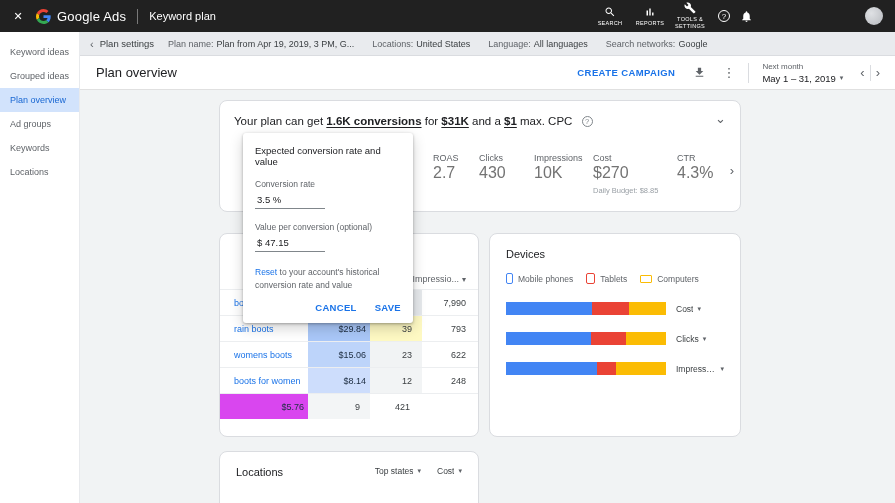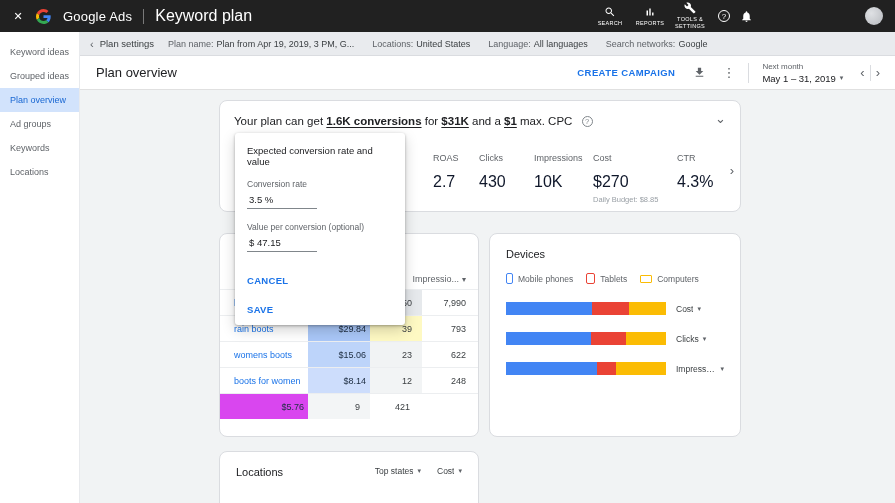--- a/index.html
+++ b/index.html
@@ -4,25 +4,25 @@
 <style>
   * { margin:0; padding:0; box-sizing:border-box; }
   html,body { width:895px; height:503px; overflow:hidden; background:#fff;
     font-family:"Liberation Sans","DejaVu Sans",sans-serif; color:#202124; }
   body { position:relative; }
 
   
   .topbar { position:absolute; top:0; left:0; right:0; height:32px; background:#212121;
     display:flex; align-items:center; color:#fff; z-index:60; padding-right:12px; }
   .tb-close { width:36px; text-align:center; font-size:11px; cursor:pointer; flex-shrink:0; }
-  .tb-logo { display:flex; align-items:center; gap:12px; cursor:pointer; }
+  .tb-logo { display:flex; align-items:center; gap:6px; cursor:pointer; }
   .tb-logo svg { width:15px; height:15px; display:block; }
   .tb-brand { font-size:13px; letter-spacing:.2px; }
   .tb-divider { width:1px; height:15px; background:rgba(255,255,255,.4); margin:0 11px; }
-  .tb-apptitle { font-size:16px; }
+  .tb-apptitle { font-size:11px; }
   .tb-right { margin-left:auto; display:flex; align-items:center; }
   .tb-nav { width:40px; display:flex; flex-direction:column; align-items:center; gap:2px; cursor:pointer; }
   .tb-nav svg { width:12px; height:12px; fill:#fff; }
   .tb-nav-label { font-size:5.5px; letter-spacing:.3px; line-height:1.25; text-align:center; max-width:34px; }
   .tb-help { width:12px; height:12px; border:1px solid #fff; border-radius:50%; font-size:8px;
     display:flex; align-items:center; justify-content:center; margin:0 10px 0 8px; cursor:pointer; }
   .tb-bell { cursor:pointer; }
   .tb-bell svg { width:13px; height:13px; fill:#fff; display:block; }
   .tb-avatar { width:18px; height:18px; border-radius:50%; margin-left:112px; cursor:pointer;
     background:radial-gradient(circle at 35% 35%, #dfe1e4, #b6b9be); }
@@ -72,36 +72,36 @@
   .hl-strong { font-weight:700; text-decoration:underline; text-underline-offset:2px; }
   .hl-help { display:inline-flex; width:11px; height:11px; border:1px solid #80868b; border-radius:50%;
     color:#80868b; font-size:7.5px; align-items:center; justify-content:center; margin-left:6px;
     vertical-align:1px; cursor:pointer; }
   .sum-collapse { position:absolute; top:10px; right:14px; font-size:13px; color:#5f6368; cursor:pointer; }
   .sum-metrics { display:flex; margin:26px 0 0 213px; }
   .metric { flex-shrink:0; }
   .metric:nth-child(1){ width:46px; } .metric:nth-child(2){ width:55px; }
   .metric:nth-child(3){ width:59px; } .metric:nth-child(4){ width:84px; }
   .metric-label { font-size:9px; color:#5f6368; }
-  .metric-value { font-size:16px; color:#0f172a; margin-top:10px; }
+  .metric-value { font-size:16px; color:#737373; margin-top:1px; }
   .metric-sub { font-size:7.5px; color:#9aa0a6; margin-top:4px; white-space:nowrap; }
   .sum-next { position:absolute; right:6px; top:62px; font-size:13px; color:#5f6368; cursor:pointer; }
 
   
-  .popup { position:absolute; left:155px; top:101px; width:170px; background:#fff; z-index:50;
+  .popup { position:absolute; left:163px; top:101px; width:170px; background:#fff; z-index:50;
     border-radius:3px; padding:12px 12px 10px;
     box-shadow:0 1px 3px rgba(0,0,0,.3), 0 5px 14px rgba(0,0,0,.18); }
   .pp-title { font-size:9.5px; color:#202124; margin-bottom:12px; }
   .pp-label { font-size:8.5px; color:#5f6368; }
   .pp-input { width:70px; border:none; border-bottom:1px solid #80868b; font-size:9.5px; color:#202124;
     padding:4px 2px 3px; margin-bottom:13px; outline:none; background:transparent;
     font-family:"Liberation Sans","DejaVu Sans",sans-serif; }
   .pp-reset { font-size:8.5px; color:#5f6368; line-height:1.5; width:144px; margin-top:1px; }
   .pp-reset .lnk { color:#1a73e8; cursor:pointer; }
-  .pp-actions { display:flex; justify-content:flex-end; gap:18px; margin-top:10px;flex-direction:column; }
+  .pp-actions { display:flex; justify-content:flex-end; gap:18px; margin-top:10px; }
   .pp-btn { font-size:9.5px; font-weight:700; letter-spacing:.3px; color:#1a73e8; cursor:pointer; }
 
   
   .kw-card { width:260px; height:204px; overflow:hidden; }
   .kw-title-spacer { height:35px; }
   .kw-header { height:20px; display:flex; align-items:center; font-size:9px; color:#5f6368; }
   .kw-h-spacer { flex:1; }
   .kw-h-caret { font-size:8px; color:#5f6368; margin-right:14px; cursor:pointer; }
   .kw-h-label { cursor:pointer; }
   .kw-h-caret2 { font-size:8px; color:#5f6368; margin:0 12px 0 3px; cursor:pointer; }
@@ -387,19 +387,22 @@
       </span>
     </div>
   </div>
 
   <div class="popup">
     <div class="pp-title">Expected conversion rate and value</div>
     <div class="pp-label">Conversion rate</div>
     <input class="pp-input" value="3.5 %" style="">
     <div class="pp-label">Value per conversion (optional)</div>
     <input class="pp-input" value="$ 47.15" style="">
+    <div class="pp-reset">
+      <span class="lnk">Reset</span><span> to your account's historical conversion rate and value</span>
+    </div>
     <div class="pp-actions">
       <span class="pp-btn">CANCEL</span>
       <span class="pp-btn">SAVE</span>
     </div>
   </div>
 
 </div>
 
 </body></html>

